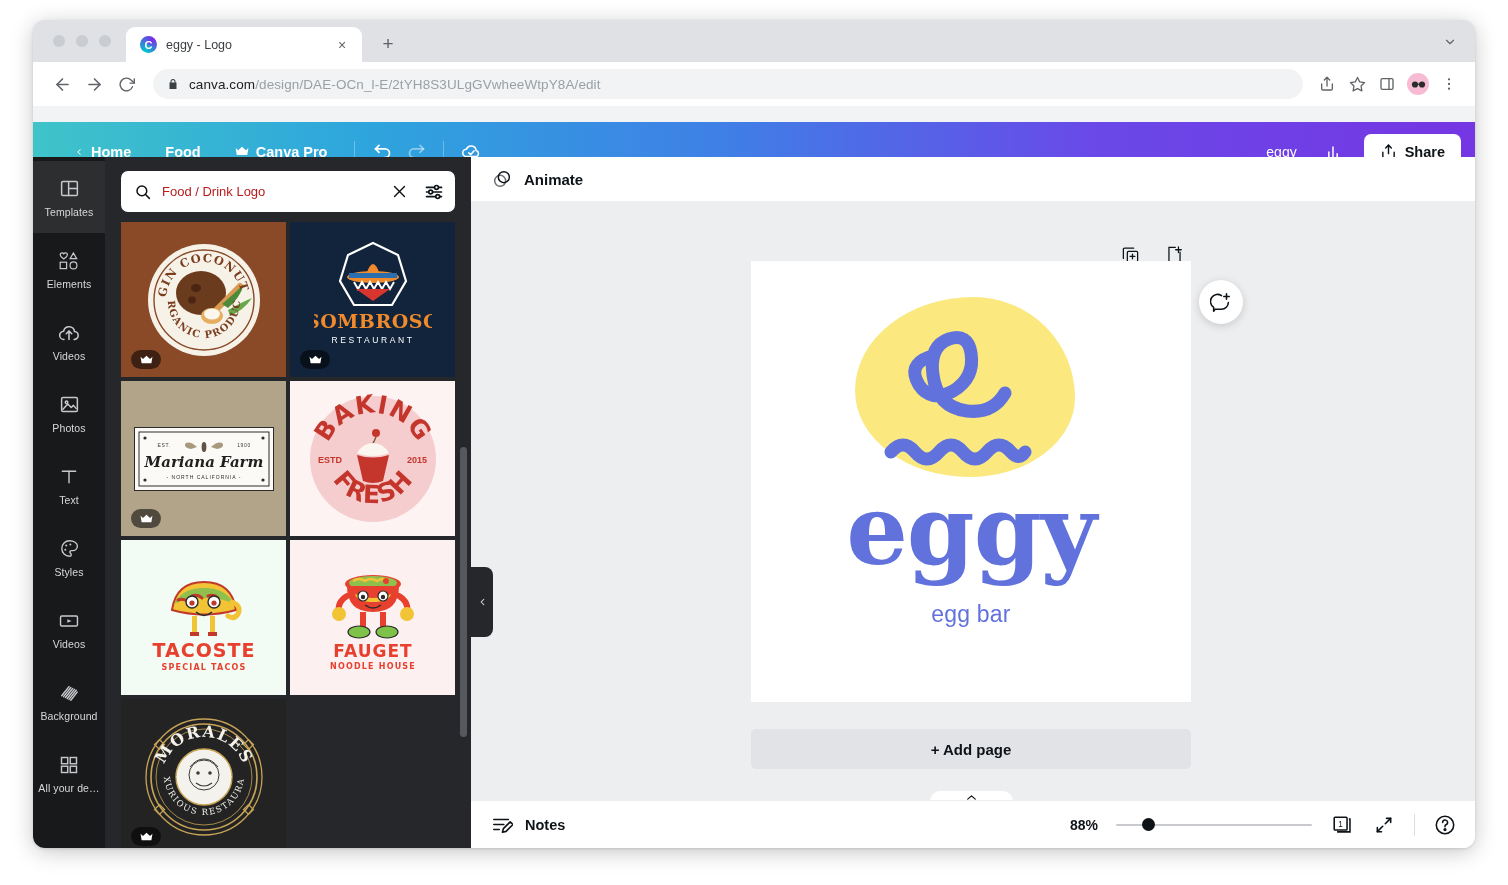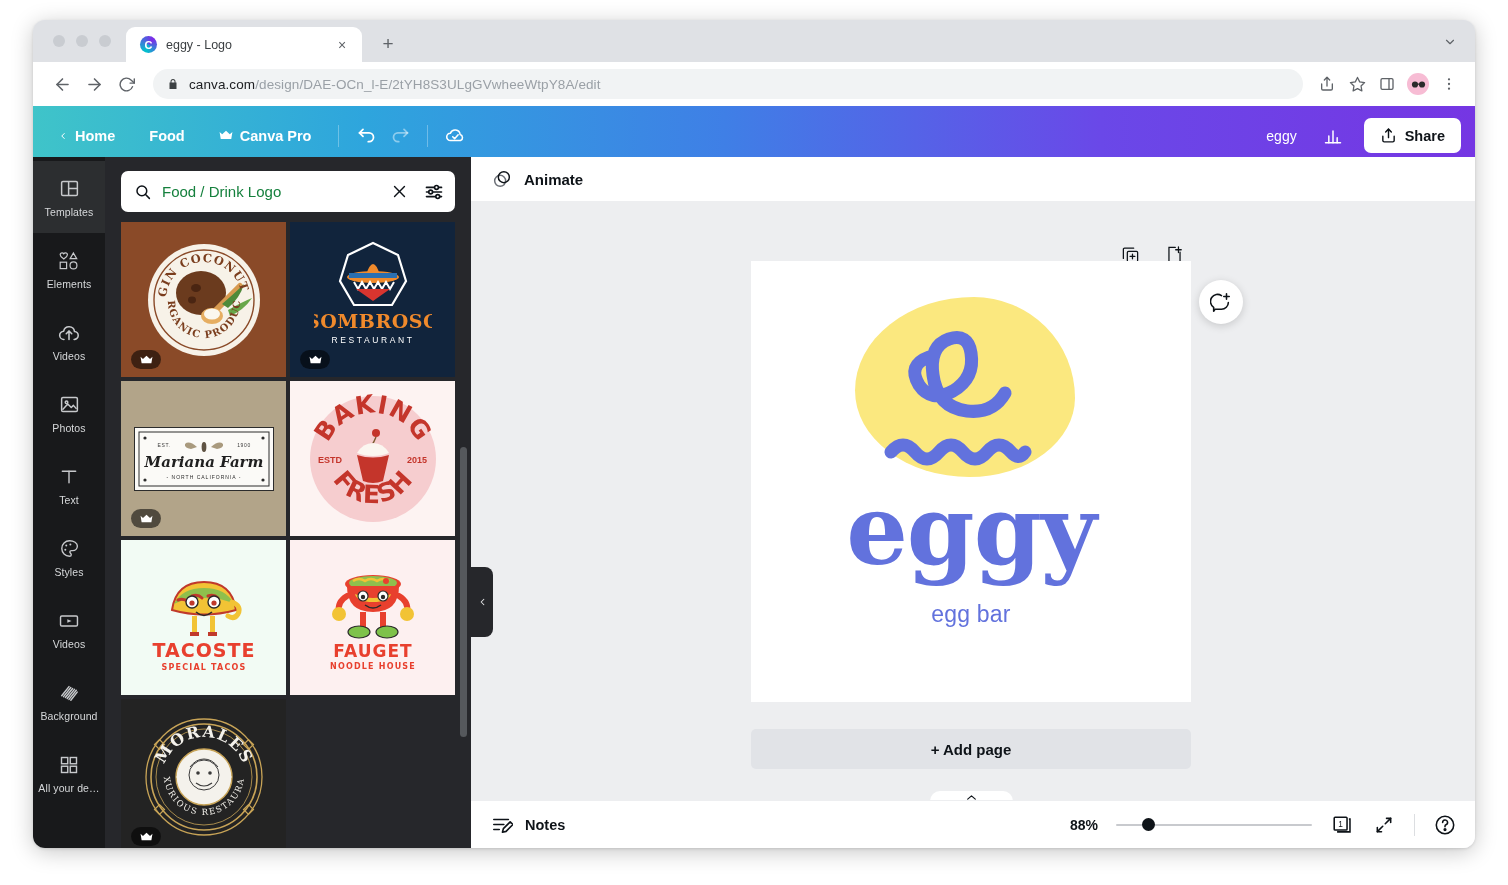--- a/index.html
+++ b/index.html
@@ -85,21 +85,21 @@
     display:flex; align-items:center; justify-content:center; margin:0 4px;
     flex:0 0 auto;
   }
 
   
   .app { position:relative; height: 742px; background:#f2f3f5; overflow:hidden; }
 
   .topbar {
     height:59px;
     background: linear-gradient(90deg, #3fc4c9 0%, #2ea5dd 23%, #3f7fe6 48%, #6a48e8 74%, #7536e3 100%);
-    display:flex; align-items:center; padding:0 14px 0 8px; color:#fff;
+    display:flex; align-items:center; padding:0 14px 0 24px; color:#fff;margin-top:16px;
   }
   .tb-left { display:flex; align-items:center; gap:0; }
   .tb-item {
     display:flex; align-items:center; gap:7px;
     font-size:14.5px; font-weight:700; color:#fff;
     padding:7px 17px; border-radius:6px; white-space:nowrap;
   }
   .tb-sep { width:1px; height:22px; background:rgba(255,255,255,.3); margin:0 10px; }
   .tb-icobtn {
     width:34px; height:34px; border-radius:6px;
@@ -132,21 +132,21 @@
   .panel {
     position:absolute; left:72px; top:51px; bottom:0; width:366px;
     background:#26272b; padding:14px 0 0 0; overflow:hidden;
   }
   .searchwrap { padding:0 16px 10px 16px; }
   .searchbox {
     height:41px; background:#fff; border-radius:7px;
     display:flex; align-items:center; padding:0 11px 0 13px; gap:10px;
   }
   .searchbox input {
-    flex:1; border:0; outline:0; font-size:15px; color:#15803d;
+    flex:1; border:0; outline:0; font-size:13px; color:#b91c1c;
     font-family:"Liberation Sans", sans-serif; background:transparent;
   }
   .sb-icon { display:flex; align-items:center; justify-content:center; color:#0e1318; }
   .grid {
     position:absolute; left:0; right:0; top:65px; bottom:0;
     padding:0 16px 0 16px; display:grid;
     grid-template-columns: 1fr 1fr; gap:4px 4px;
     overflow:hidden;
   }
   .thumb {

